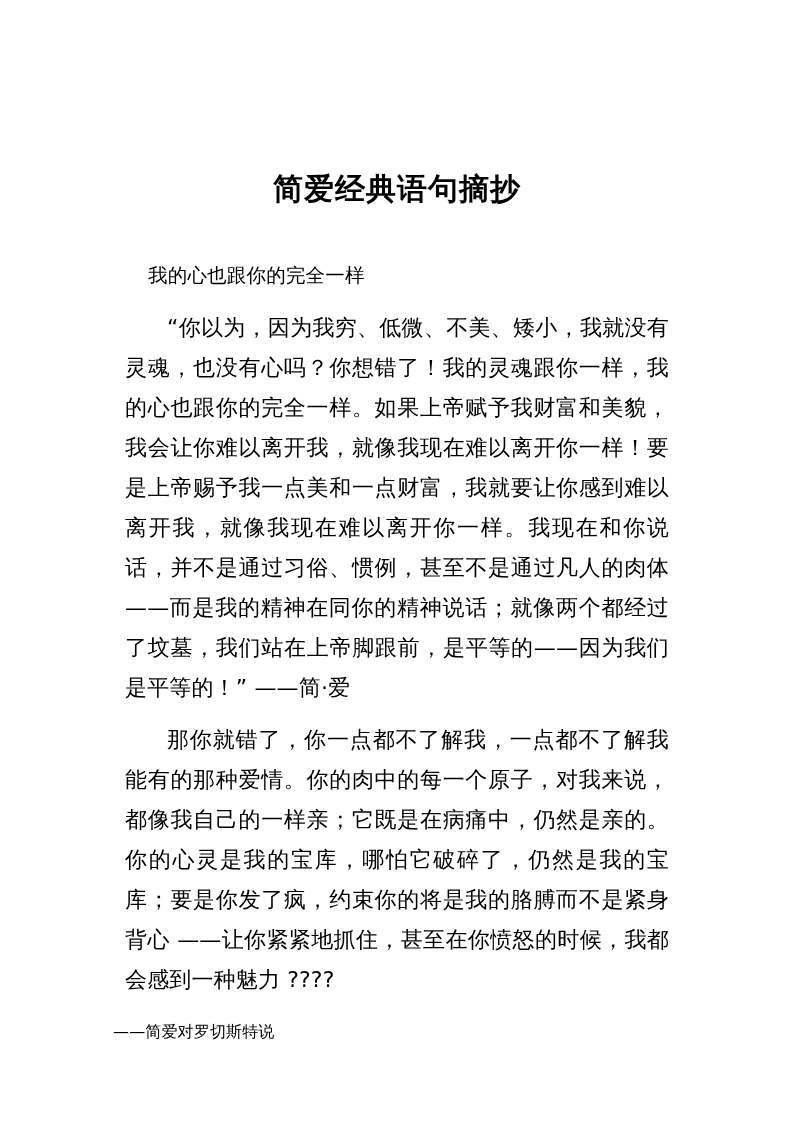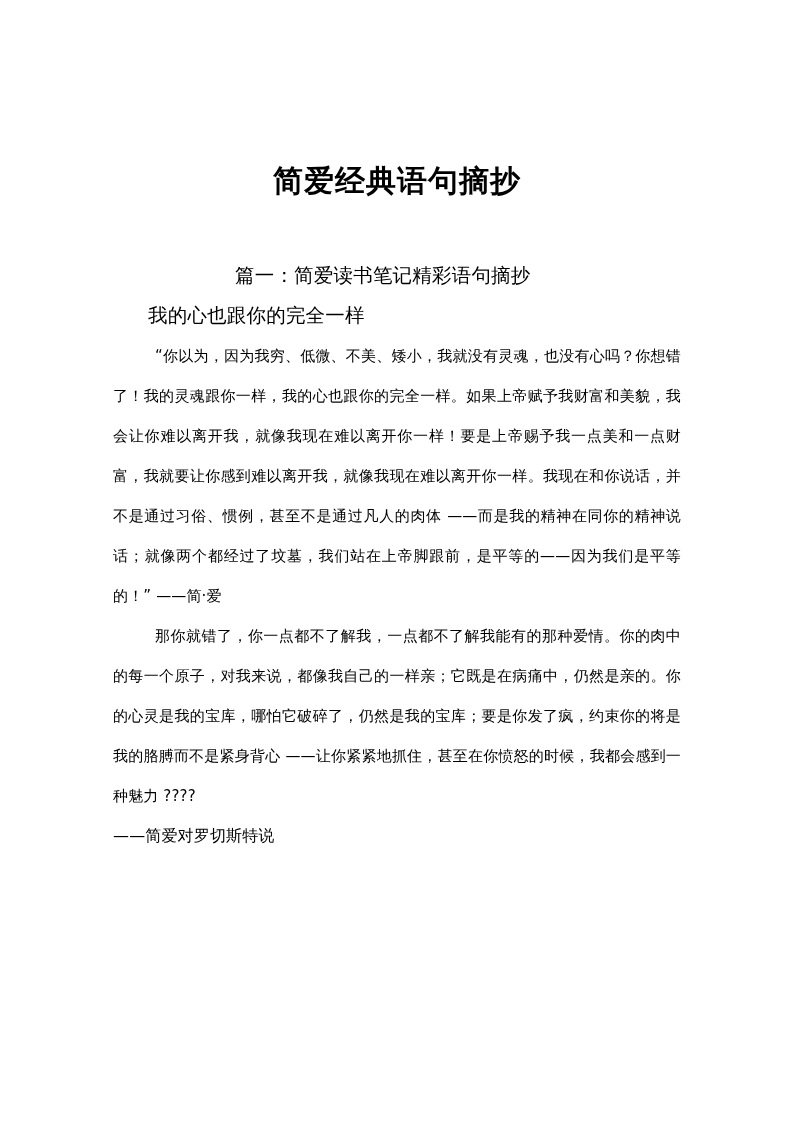--- a/index.html
+++ b/index.html
@@ -18,21 +18,21 @@
     height: 1123px;
     background: #ffffff;
     overflow: hidden;
     box-sizing: border-box;
   }
 
   
   .doc-title {
     position: absolute;
     left: 0;
-    top: 142px;
+    top: 150px;
     width: 794px;
     text-align: center;
     font-family: "DejaVu Serif", "Liberation Serif", serif;
     font-weight: bold;
     font-size: 30px;
     line-height: 38px;
     letter-spacing: 1px;
     white-space: pre;
   }
 
@@ -53,48 +53,47 @@
   }
   .sub-heading-plain {
     font-size: 19.5px;
     line-height: 40px;
     text-indent: 35px;
     letter-spacing: 0.2px;
     white-space: pre-wrap;
   }
 
   .para {
-    font-size: 15px;
+    font-size: 22px;
     line-height: 40px;
     text-align: justify;
     text-justify: inter-character;
     text-indent: 42px;
     letter-spacing: 0.15px;
-    margin: 0;
+    margin: 12px;
     word-break: break-all;
   }
 
   .attribution-line {
     font-size: 16px;
     line-height: 40px;
     text-indent: 0;
     letter-spacing: 0.15px;
     white-space: pre-wrap;
   }
 </style>
 </head>
 <body>
 
 <div class="page">
 
   <h1 class="doc-title">简爱经典语句摘抄</h1>
 
   <div class="body-block">
 
-    <div class="sub-heading-indent">篇一：简爱读书笔记精彩语句摘抄</div>
 
     <div class="sub-heading-plain">我的心也跟你的完全一样</div>
 
     <p class="para">“你以为，因为我穷、低微、不美、矮小，我就没有灵魂，也没有心吗？你想错了！我的灵魂跟你一样，我的心也跟你的完全一样。如果上帝赋予我财富和美貌，我会让你难以离开我，就像我现在难以离开你一样！要是上帝赐予我一点美和一点财富，我就要让你感到难以离开我，就像我现在难以离开你一样。我现在和你说话，并不是通过习俗、惯例，甚至不是通过凡人的肉体 ——而是我的精神在同你的精神说话；就像两个都经过了坟墓，我们站在上帝脚跟前，是平等的——因为我们是平等的！” ——简·爱</p>
 
     <p class="para">那你就错了，你一点都不了解我，一点都不了解我能有的那种爱情。你的肉中的每一个原子，对我来说，都像我自己的一样亲；它既是在病痛中，仍然是亲的。你的心灵是我的宝库，哪怕它破碎了，仍然是我的宝库；要是你发了疯，约束你的将是我的胳膊而不是紧身背心 ——让你紧紧地抓住，甚至在你愤怒的时候，我都会感到一种魅力 ????</p>
 
     <div class="attribution-line">——简爱对罗切斯特说</div>
 
   </div>

